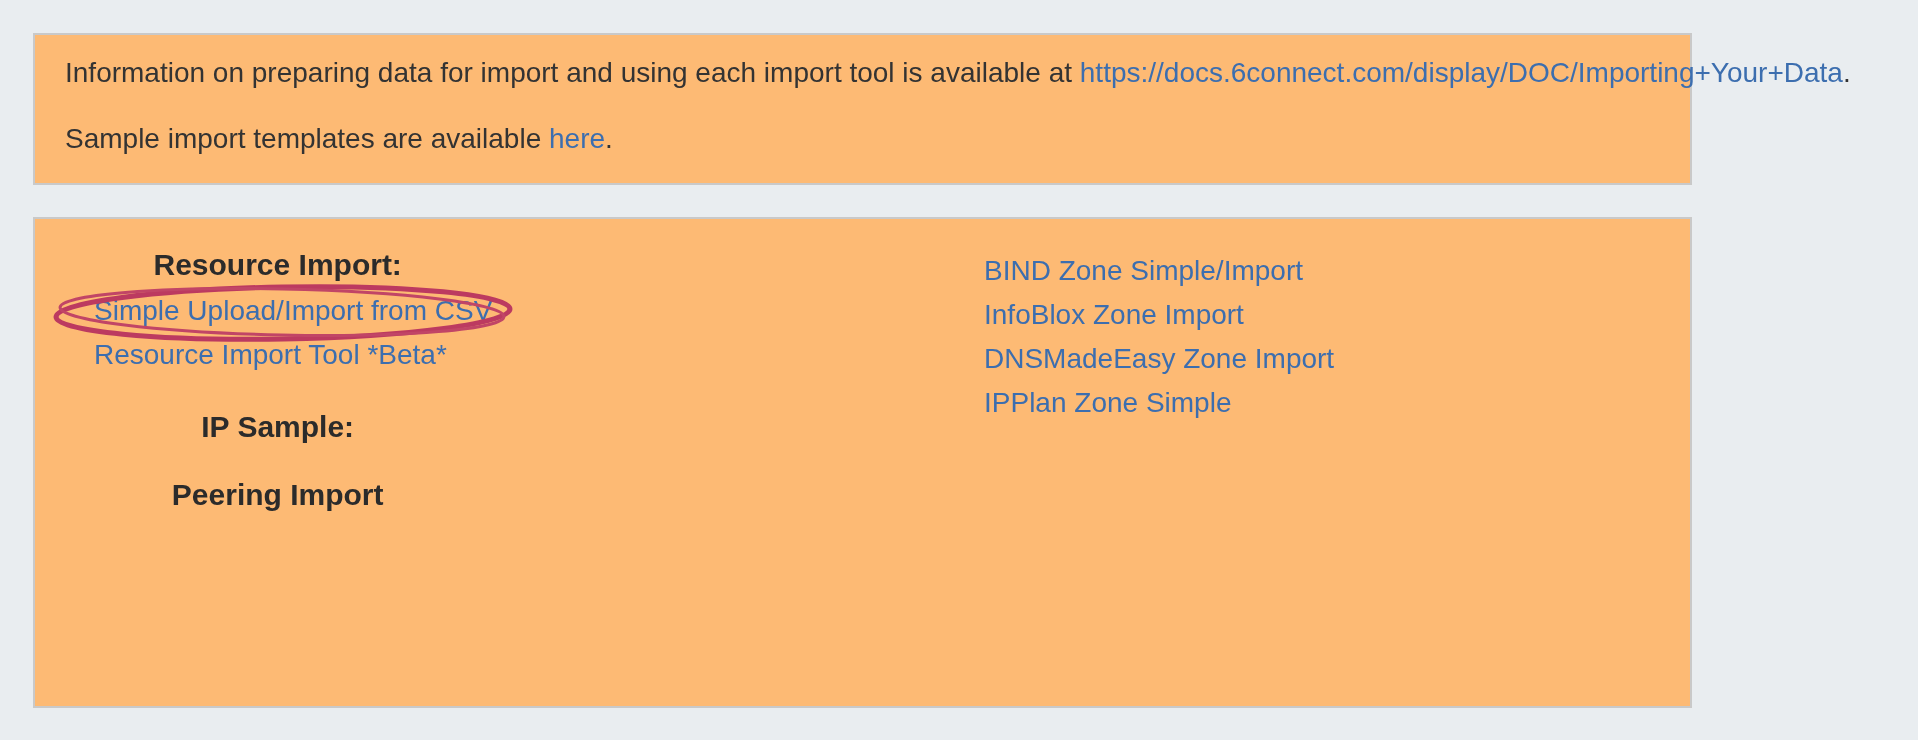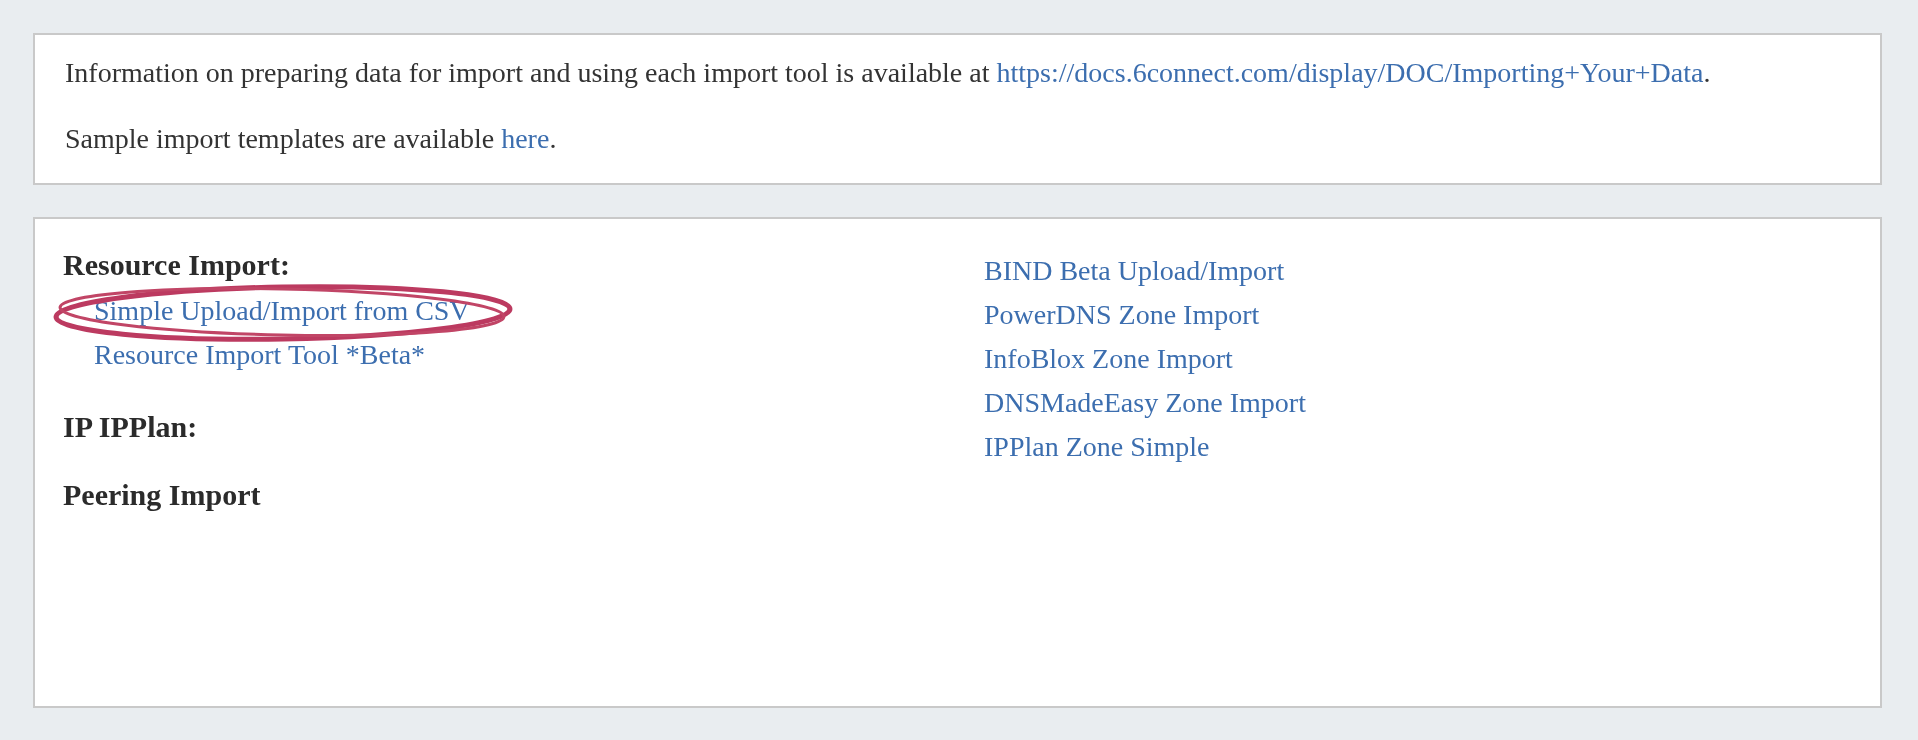--- a/index.html
+++ b/index.html
@@ -8,25 +8,24 @@
     width: 1918px;
     height: 740px;
     background: #e9edf0;
     font-family: "Liberation Sans", sans-serif;
     overflow: hidden;
     position: relative;
   }
   .panel {
     position: absolute;
     left: 33px;
-    width: 1849px;
-    background: #ffffff;
+    width: 1659px;
+    background: #fdba74;
     border: 2px solid #c9c9c9;
     box-sizing: border-box;
-    font-family: Liberation Serif, serif;
   }
   .info-panel {
     top: 33px;
     height: 152px;
     padding: 21px 30px 0 30px;
   }
   .info-panel p {
     margin: 0;
     font-size: 28px;
     line-height: 34px;
@@ -46,20 +45,21 @@
   }
   .col-left  { left: 28px; }
   .col-right { left: 918px; }
   .section-heading {
     margin: 0;
     font-size: 30px;
     font-weight: bold;
     line-height: 40px;
     color: #2b2b2b;
     white-space: nowrap;
+    text-align: center;
   }
   .section-heading.spaced { margin-top: 28px; }
   .link-list {
     list-style: none;
     margin: 6px 0 0 0;
     padding: 0 0 0 31px;
   }
   .link-list li {
     line-height: 40px;
     white-space: nowrap;
@@ -94,29 +94,28 @@
 
 <div class="panel import-panel">
 
   <div class="col col-left">
     <h3 class="section-heading">Resource Import:</h3>
     <ul class="link-list">
       <li><a class="app-link">Simple Upload/Import from CSV</a></li>
       <li><a class="app-link">Resource Import Tool *Beta*</a></li>
     </ul>
 
-    <h3 class="section-heading spaced">IP IPPlan:</h3>
+    <h3 class="section-heading spaced">IP Sample:</h3>
 
     <h3 class="section-heading spaced">Peering Import</h3>
   </div>
 
   <div class="col col-right">
     <ul class="link-list">
-      <li><a class="app-link">BIND Beta Upload/Import</a></li>
-      <li><a class="app-link">PowerDNS Zone Import</a></li>
+      <li><a class="app-link">BIND Zone Simple/Import</a></li>
       <li><a class="app-link">InfoBlox Zone Import</a></li>
       <li><a class="app-link">DNSMadeEasy Zone Import</a></li>
       <li><a class="app-link">IPPlan Zone Simple</a></li>
     </ul>
   </div>
 </div>
 
 <svg class="annotation" viewBox="0 0 468 66" xmlns="http://www.w3.org/2000/svg">
   <ellipse cx="234" cy="33" rx="227" ry="26" fill="none" stroke="#bc3a60" stroke-width="5" transform="rotate(-1 234 33)"></ellipse>
   <ellipse cx="233" cy="32" rx="222" ry="23" fill="none" stroke="#c14566" stroke-width="3" transform="rotate(1.2 233 32)"></ellipse>

